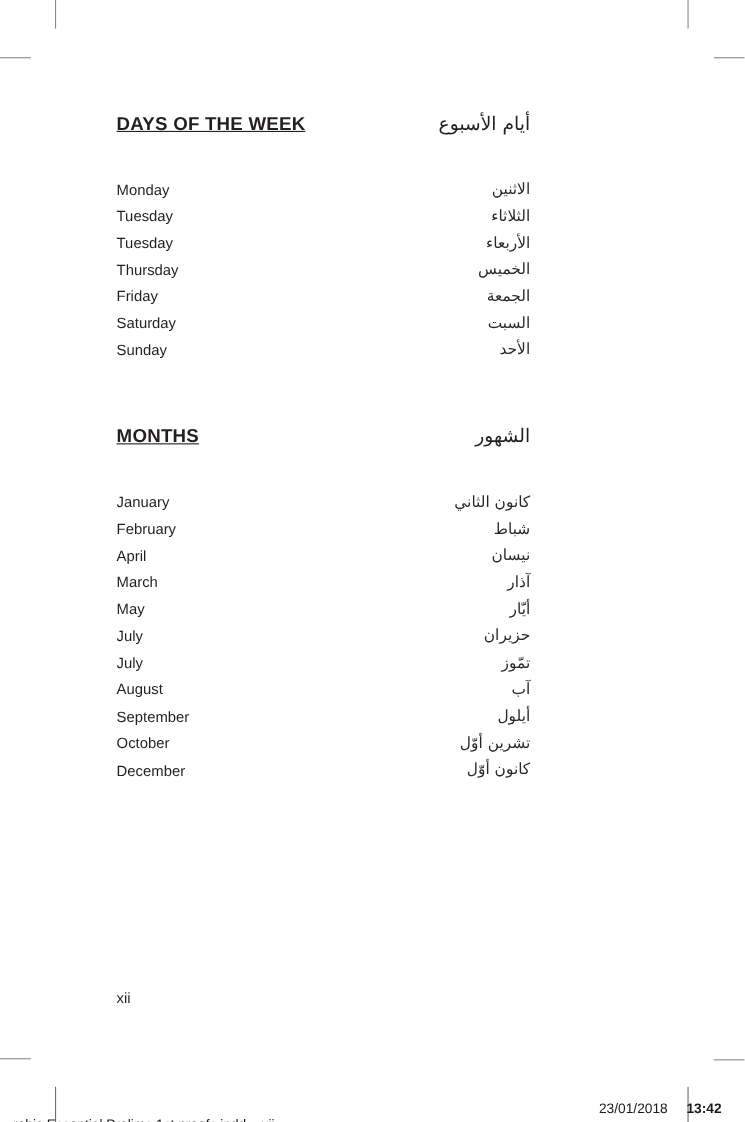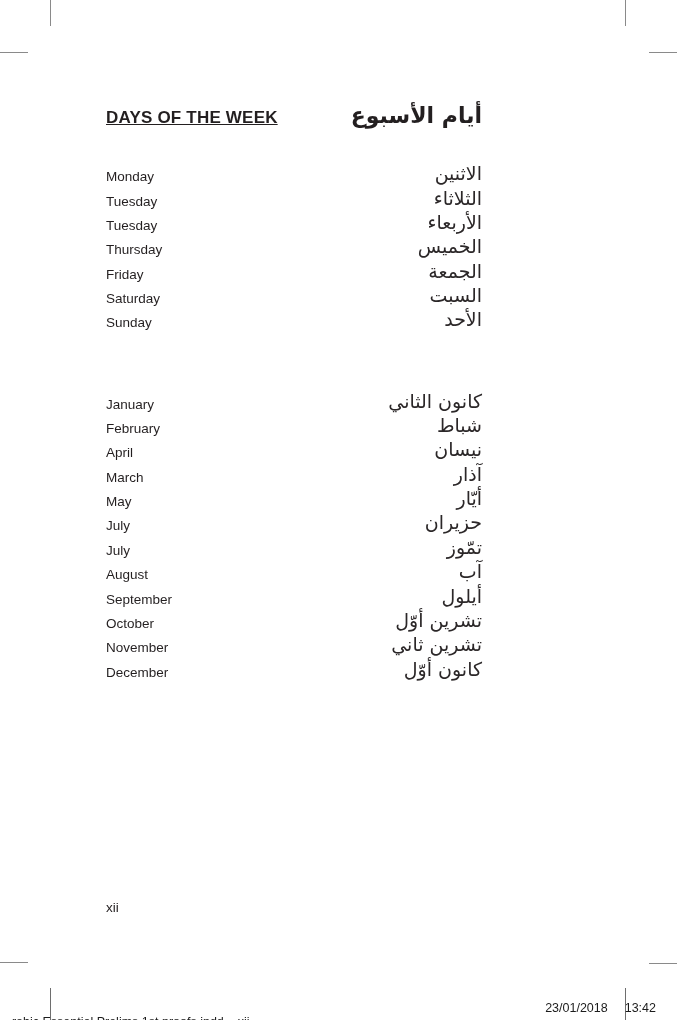--- a/index.html
+++ b/index.html
@@ -41,36 +41,36 @@
   }
   .heading-en {
     font-size: 17px;
     font-weight: bold;
     letter-spacing: 0.2px;
     text-decoration: underline;
   }
   .heading-ar {
     font-family: "DejaVu Sans", sans-serif;
     direction: rtl;
-    font-size: 22px;
-    font-weight: bold;
+    font-size: 17px;
+    font-weight: normal;
   }
 
   .vocab-list { margin-top: 29px; }
   .vocab-row {
     display: flex;
     justify-content: space-between;
-    align-items: flex-end;
+    align-items: center;
     height: 24.35px;
   }
   .term-en { font-size: 13.5px; }
   .term-ar {
     font-family: "DejaVu Sans", sans-serif;
     direction: rtl;
-    font-size: 19px;
+    font-size: 14px;
     color: #2b2728;
   }
 
   .section-months { margin-top: 57px; }
 
   .folio {
     position: absolute;
     left: 106px;
     top: 900px;
     font-size: 13.5px;
@@ -85,21 +85,21 @@
     white-space: pre;
   }
   .slug-right {
     position: absolute;
     right: 21px;
     top: 1001px;
     font-size: 12.5px;
     color: #1c1c1c;
     display: flex;
   }
-  .slug-right .slug-time { margin-left: 17px; }
+  .slug-right .slug-time { margin-left: 17px; font-weight: bold; }
   .slug-page { margin-left: 14px; }
 </style>
 </head>
 <body>
 
 <div class="page">
 
   <div class="crop v crop-tl-v"></div>
   <div class="crop v crop-tr-v"></div>
   <div class="crop h crop-tl-h"></div>
@@ -142,20 +142,24 @@
             <span class="term-ar" lang="ar" dir="rtl">السبت</span>
           </div>
           <div class="vocab-row">
             <span class="term-en">Sunday</span>
             <span class="term-ar" lang="ar" dir="rtl">الأحد</span>
           </div>
         </div>
     </div>
 
     <div class="section section-months">
+      <div class="section-heading">
+        <span class="heading-en">MONTHS</span>
+        <span class="heading-ar" lang="ar" dir="rtl">الشهور</span>
+      </div>
       <div class="vocab-list">
           <div class="vocab-row">
             <span class="term-en">January</span>
             <span class="term-ar" lang="ar" dir="rtl">كانون الثاني</span>
           </div>
           <div class="vocab-row">
             <span class="term-en">February</span>
             <span class="term-ar" lang="ar" dir="rtl">شباط</span>
           </div>
           <div class="vocab-row">
@@ -182,24 +186,20 @@
             <span class="term-en">August</span>
             <span class="term-ar" lang="ar" dir="rtl">آب</span>
           </div>
           <div class="vocab-row">
             <span class="term-en">September</span>
             <span class="term-ar" lang="ar" dir="rtl">أيلول</span>
           </div>
           <div class="vocab-row">
             <span class="term-en">October</span>
             <span class="term-ar" lang="ar" dir="rtl">تشرين أوّل</span>
-          </div>
-          <div class="vocab-row">
-            <span class="term-en">November</span>
-            <span class="term-ar" lang="ar" dir="rtl">تشرين ثاني</span>
           </div>
           <div class="vocab-row">
             <span class="term-en">December</span>
             <span class="term-ar" lang="ar" dir="rtl">كانون أوّل</span>
           </div>
         </div>
     </div>
 
   </div>
 

